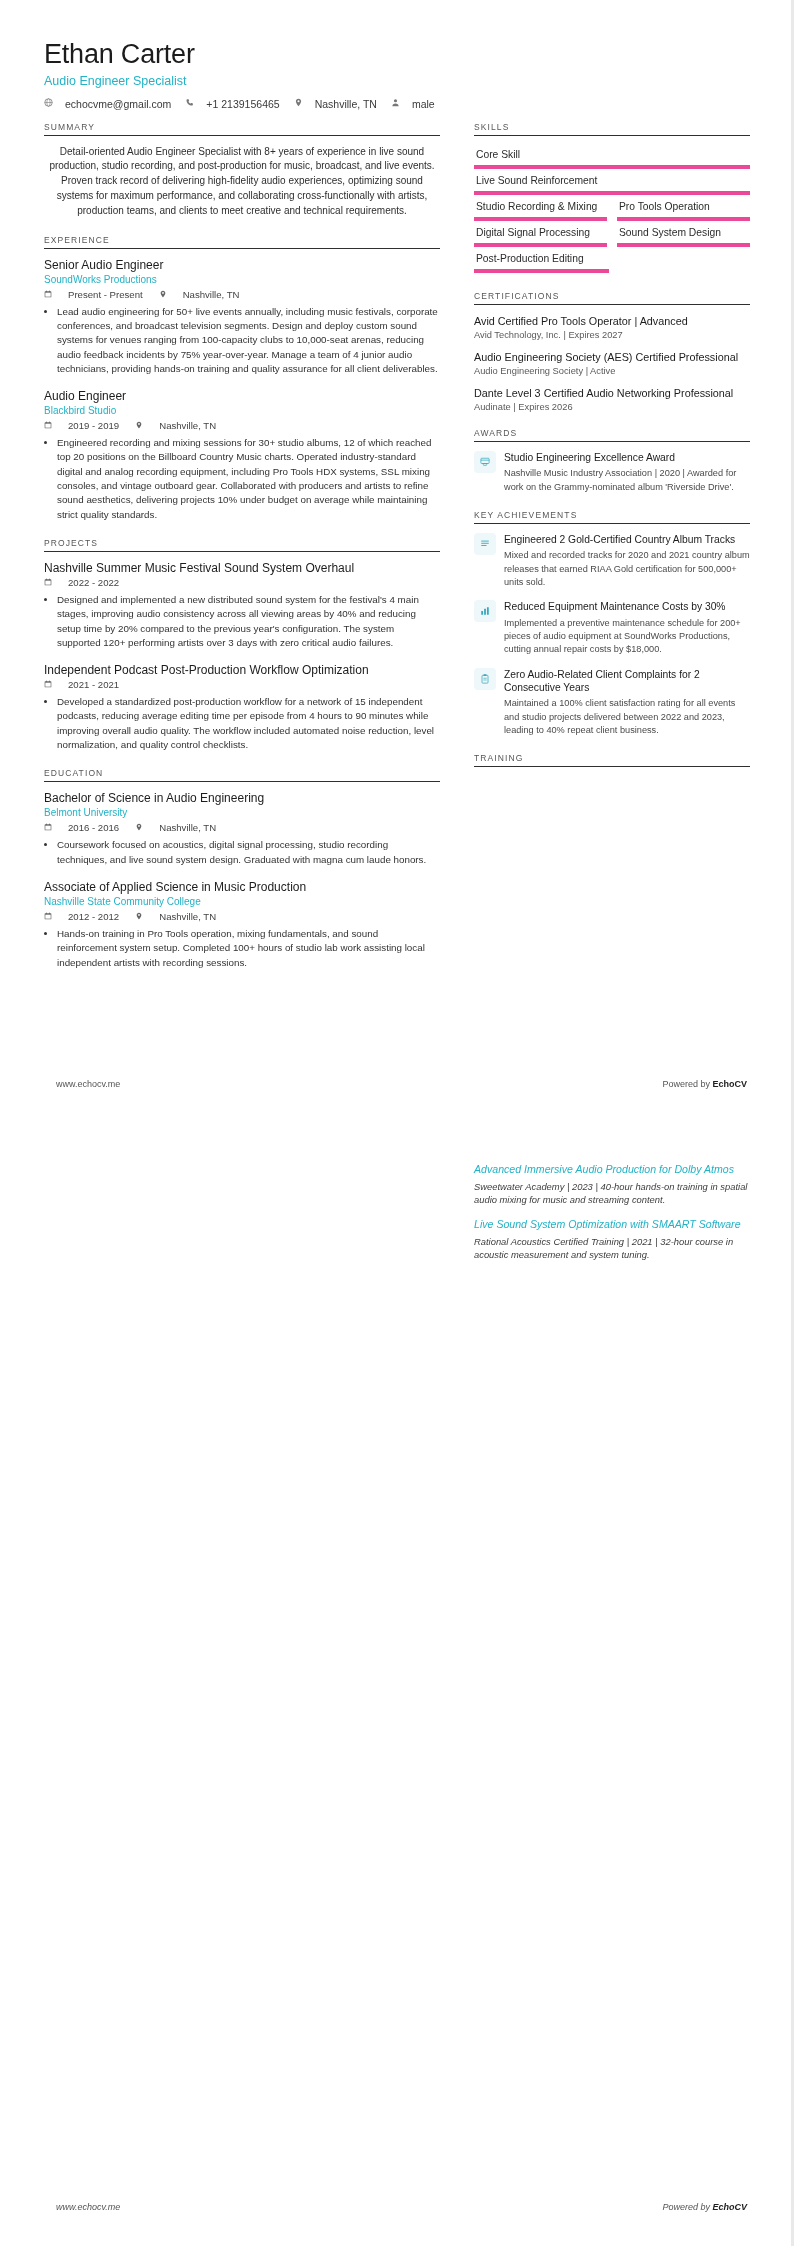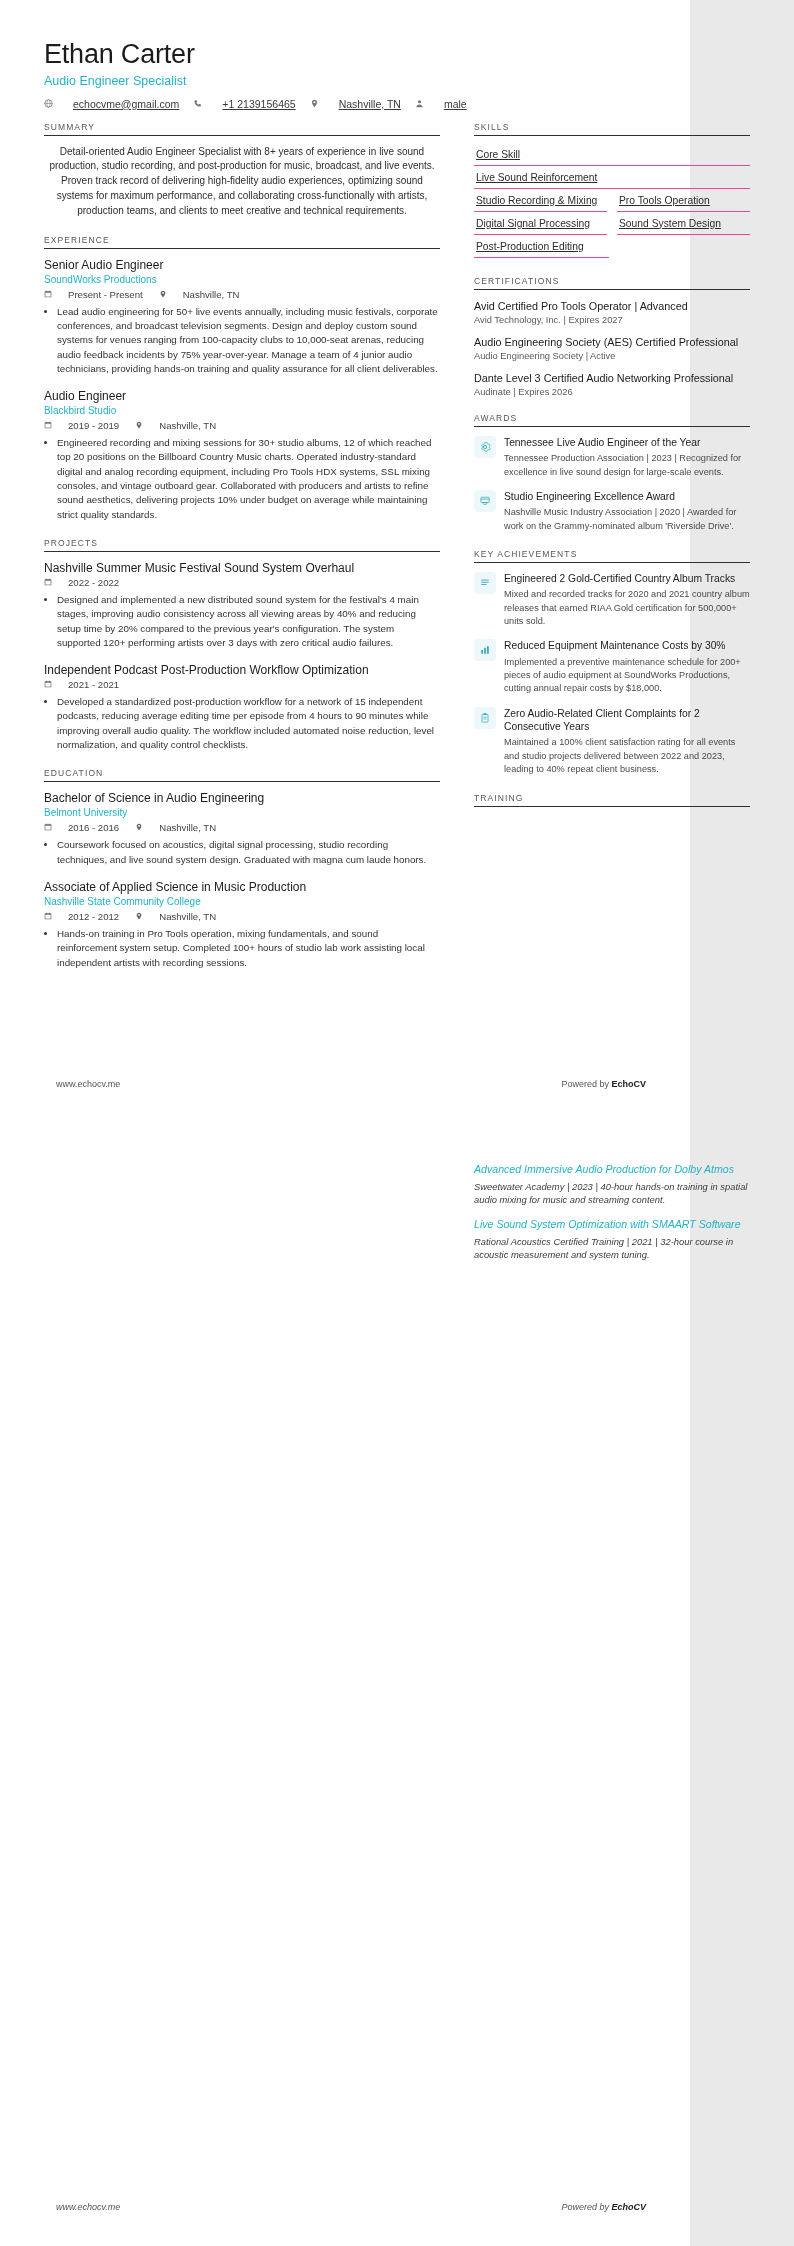--- a/index.html
+++ b/index.html
@@ -6,21 +6,21 @@
     margin: 0;
     padding: 0;
     background: #e9e9e9;
   }
   body {
     font-family: "Liberation Sans", sans-serif;
     width: 794px;
     color: #2b2b2b;
   }
   .page {
-    width: 690px;
+    width: 791px;
     background: #ffffff;
     position: relative;
     box-sizing: border-box;
   }
   .page1 { height: 1123px; padding: 40px 44px 0 44px; }
   .page2 { height: 1123px; padding: 40px 44px 0 44px; font-style: italic; }
 
   
   .name {
     font-size: 27px;
@@ -38,24 +38,23 @@
   .contact-row {
     display: flex;
     align-items: center;
     gap: 14px;
     font-size: 10.5px;
     color: #3a3a3a;
     padding-bottom: 12px;
   }
   .contact-item {
     display: flex;
-    align-items: center;
-    gap: 20px;
+    align-items: flex-start;
+    gap: 12px;
     white-space: nowrap;
-    text-decoration: underline;
   }
   .contact-item svg { display: block; }
 
   
   .cols {
     display: flex;
     gap: 34px;
     align-items: flex-start;
   }
   .col-left { width: 396px; flex: 0 0 396px; }
@@ -110,23 +109,22 @@
     line-height: 1.46;
     color: #333;
   }
   ul.bullets li { margin-bottom: 5px; }
 
   
   .skill-line {
     font-size: 10.3px;
     color: #2b2b2b;
     padding: 4px 2px 5px 2px;
-    border-bottom: 1px solid #ec4899;
+    border-bottom: 4px solid #ec4899;
     margin-bottom: 2px;
-    text-decoration: underline;
   }
   .skill-pairs { display: flex; gap: 10px; }
   .skill-pairs .skill-line { flex: 1; }
 
   
   .cert { margin-bottom: 10px; }
   .cert-name {
     font-size: 10.8px;
     color: #1c1c1c;
     line-height: 1.3;
@@ -432,32 +430,20 @@
           <div class="cert-name">Dante Level 3 Certified Audio Networking Professional</div>
           <div class="cert-meta">Audinate | Expires 2026</div>
         </div>
       </div>
 
       <div class="section">
         <div class="section-title">AWARDS</div>
         <div class="icon-entry">
           <div class="icon-box">
             <svg width="12" height="12" viewBox="0 0 16 16">
-                <path d="M8 5.2A2.8 2.8 0 108 10.8 2.8 2.8 0 008 5.2zm0 4.3a1.5 1.5 0 110-3 1.5 1.5 0 010 3z" fill="#35a9bd"></path>
-                <path d="M14 8c0-.4 0-.7-.1-1l1.1-.9-1.3-2.2-1.4.5c-.5-.4-1-.7-1.6-.9L10.5 2h-2.6l-.2 1.5c-.6.2-1.1.5-1.6.9l-1.4-.5L3.4 6.1l1.1.9C4.5 7.3 4.5 7.6 4.5 8s0 .7.1 1l-1.1.9 1.3 2.2 1.4-.5c.5.4 1 .7 1.6.9l.2 1.5h2.6l.2-1.5c.6-.2 1.1-.5 1.6-.9l1.4.5 1.3-2.2-1.1-.9c.1-.3.1-.6.1-1z" fill="none" stroke="#35a9bd" stroke-width="0.9"></path>
-              </svg>
-          </div>
-          <div class="icon-entry-body">
-            <div class="icon-entry-title">Tennessee Live Audio Engineer of the Year</div>
-            <div class="icon-entry-desc">Tennessee Production Association | 2023 | Recognized for excellence in live sound design for large-scale events.</div>
-          </div>
-        </div>
-        <div class="icon-entry">
-          <div class="icon-box">
-            <svg width="12" height="12" viewBox="0 0 16 16">
                 <rect x="2.5" y="3" width="11" height="7" rx="1" fill="none" stroke="#35a9bd" stroke-width="1"></rect>
                 <line x1="2.5" y1="5.5" x2="13.5" y2="5.5" stroke="#35a9bd" stroke-width="1"></line>
                 <path d="M5 10l1.6 3 1.4-1.2L9.4 13 11 10z" fill="none" stroke="#35a9bd" stroke-width="0.9"></path>
               </svg>
           </div>
           <div class="icon-entry-body">
             <div class="icon-entry-title">Studio Engineering Excellence Award</div>
             <div class="icon-entry-desc">Nashville Music Industry Association | 2020 | Awarded for work on the Grammy-nominated album 'Riverside Drive'.</div>
           </div>
         </div>

